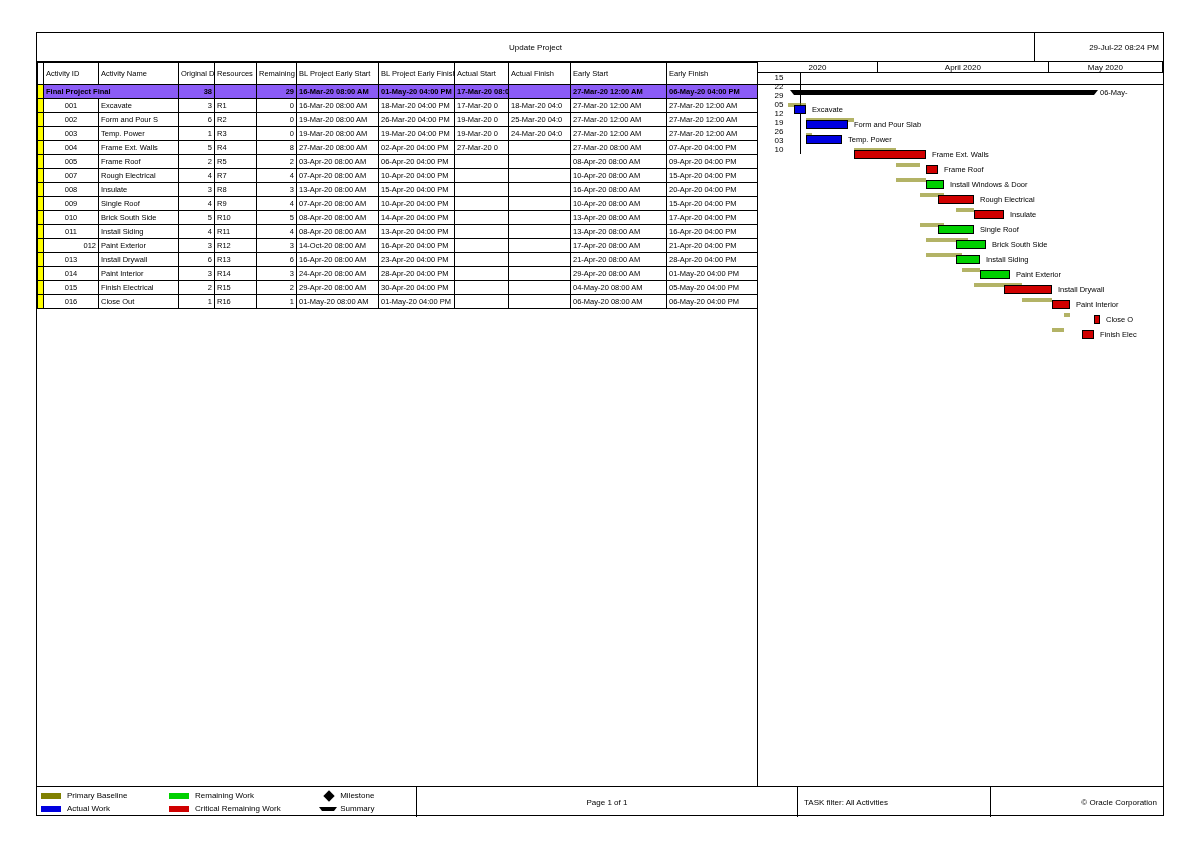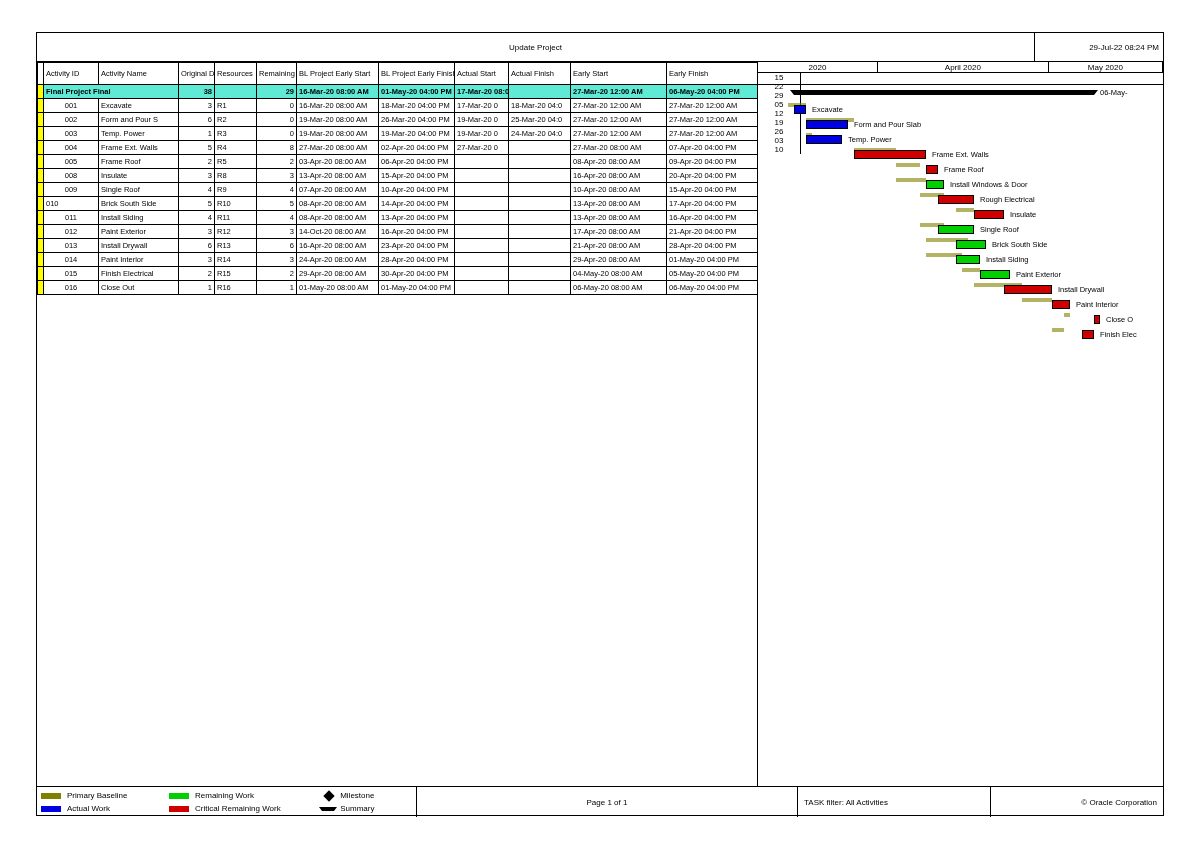--- a/index.html
+++ b/index.html
@@ -52,21 +52,21 @@
     padding: 1px 2px;
     font-size: 7.5px;
     overflow: hidden;
     white-space: nowrap;
     height: 14px;
     vertical-align: middle;
     box-sizing: border-box;
   }
   .tbl th { font-weight: normal; text-align: left; height: 22px; }
   .num { text-align: right; }
-  .summary-row { background: #5eead4; font-weight: bold; font-size: 9px;}
+  .summary-row { background: #8b5cf6; font-weight: bold; font-size: 9px;}
   .summary-row td { border-color:#000; }
   .side-mark {
     width:6px; padding:0;
     border-top: none; border-bottom: none; border-left:none;
   }
   .side-y { background:#ffff00; }
 
   
   col.c-mark { width:6px; }
   col.c-id   { width:55px; }
@@ -296,20 +296,34 @@
               <td class="num">2</td>
               <td>03-Apr-20 08:00 AM</td>
               <td>06-Apr-20 04:00 PM</td>
               <td></td>
               <td></td>
               <td>08-Apr-20 08:00 AM</td>
               <td>09-Apr-20 04:00 PM</td>
             </tr>
             <tr>
               <td class="side-mark side-y"></td>
+              <td style="text-align:center">007</td>
+              <td>Rough Electrical</td>
+              <td class="num">4</td>
+              <td>R7</td>
+              <td class="num">4</td>
+              <td>07-Apr-20 08:00 AM</td>
+              <td>10-Apr-20 04:00 PM</td>
+              <td></td>
+              <td></td>
+              <td>10-Apr-20 08:00 AM</td>
+              <td>15-Apr-20 04:00 PM</td>
+            </tr>
+            <tr>
+              <td class="side-mark side-y"></td>
               <td style="text-align:center">008</td>
               <td>Insulate</td>
               <td class="num">3</td>
               <td>R8</td>
               <td class="num">3</td>
               <td>13-Apr-20 08:00 AM</td>
               <td>15-Apr-20 04:00 PM</td>
               <td></td>
               <td></td>
               <td>16-Apr-20 08:00 AM</td>
@@ -324,21 +338,21 @@
               <td class="num">4</td>
               <td>07-Apr-20 08:00 AM</td>
               <td>10-Apr-20 04:00 PM</td>
               <td></td>
               <td></td>
               <td>10-Apr-20 08:00 AM</td>
               <td>15-Apr-20 04:00 PM</td>
             </tr>
             <tr>
               <td class="side-mark side-y"></td>
-              <td style="">010</td>
+              <td style="text-align:center">010</td>
               <td>Brick South Side</td>
               <td class="num">5</td>
               <td>R10</td>
               <td class="num">5</td>
               <td>08-Apr-20 08:00 AM</td>
               <td>14-Apr-20 04:00 PM</td>
               <td></td>
               <td></td>
               <td>13-Apr-20 08:00 AM</td>
               <td>17-Apr-20 04:00 PM</td>
@@ -352,21 +366,21 @@
               <td class="num">4</td>
               <td>08-Apr-20 08:00 AM</td>
               <td>13-Apr-20 04:00 PM</td>
               <td></td>
               <td></td>
               <td>13-Apr-20 08:00 AM</td>
               <td>16-Apr-20 04:00 PM</td>
             </tr>
             <tr>
               <td class="side-mark side-y"></td>
-              <td style="text-align:center">012</td>
+              <td style="text-align:right">012</td>
               <td>Paint Exterior</td>
               <td class="num">3</td>
               <td>R12</td>
               <td class="num">3</td>
               <td>14-Oct-20 08:00 AM</td>
               <td>16-Apr-20 04:00 PM</td>
               <td></td>
               <td></td>
               <td>17-Apr-20 08:00 AM</td>
               <td>21-Apr-20 04:00 PM</td>

